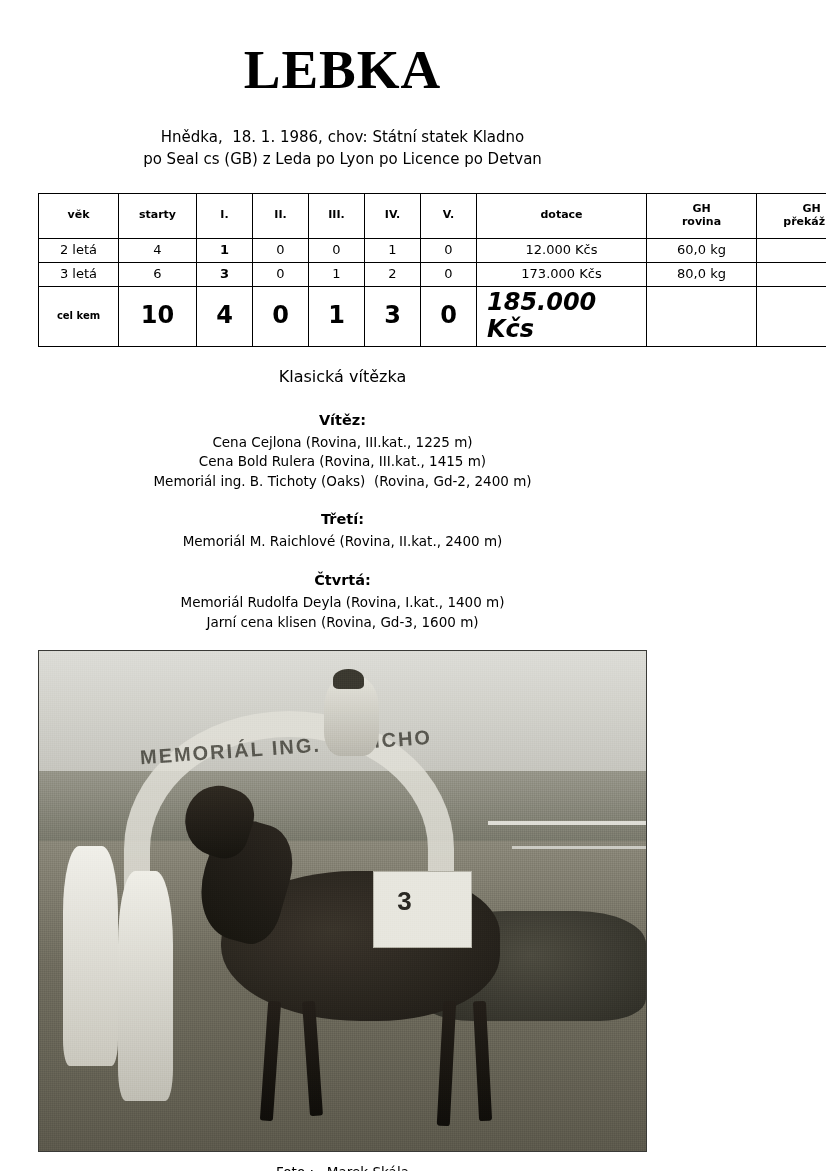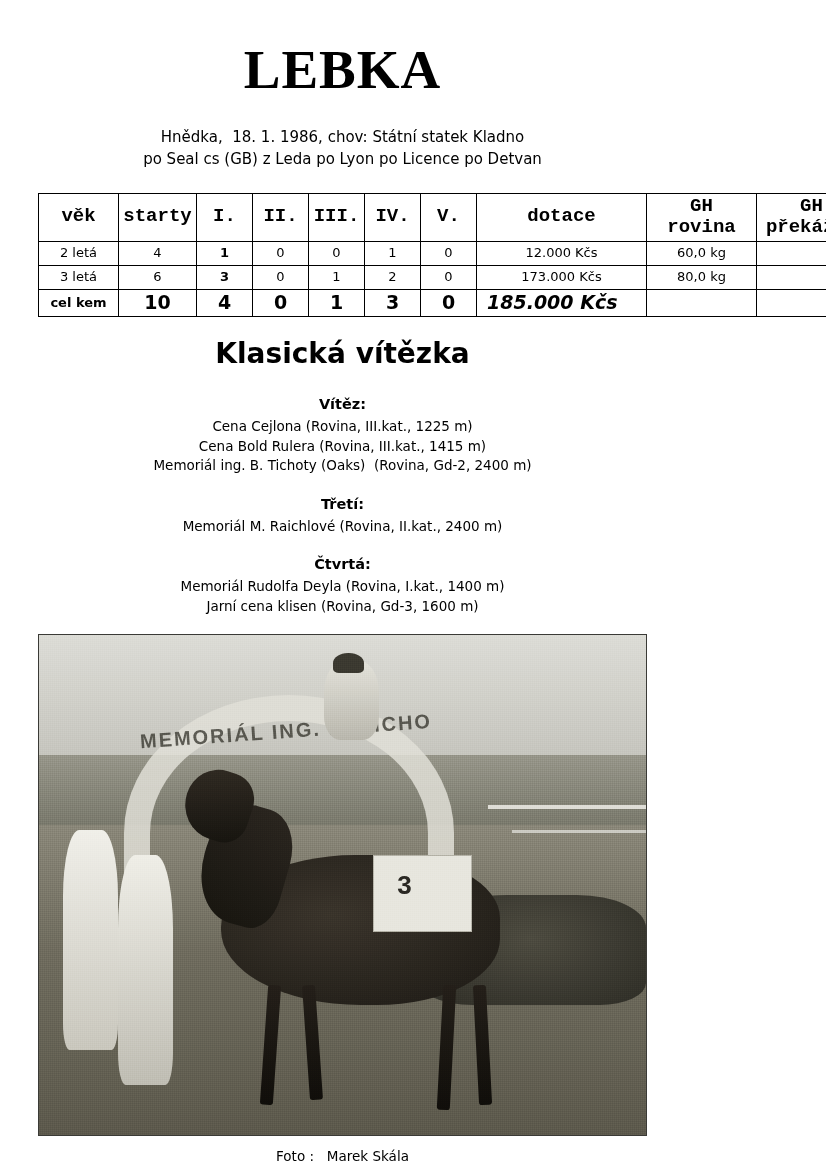--- a/index.html
+++ b/index.html
@@ -55,55 +55,54 @@
     font-size: 13px;
   }
   table.stats th, table.stats td {
     border: 1px solid #000000;
     text-align: center;
     padding: 2px 3px;
     line-height: 1.15;
   }
   table.stats thead th {
     font-weight: bold;
-    font-size: 19px;
+    font-size: 11px;
     height: 40px;
     vertical-align: middle;
-    font-family: Liberation Mono, monospace;
   }
   table.stats tbody td {
     height: 19px;
   }
   td.num-bold { font-weight: bold; }
   td.money { text-align: right; padding-right: 8px; }
   td.kg { text-align: left; padding-left: 8px; }
   tr.total td {
     font-weight: bold;
-    font-size: 19px;
+    font-size: 24px;
     height: 28px;
   }
   tr.total td.age-label {
-    font-size: 13px;
+    font-size: 10px;
   }
   tr.total td.money {
     text-align: left;
     padding-left: 10px;
     font-style: italic;
   }
   
   col.c-age { width: 80px; }
   col.c-starts { width: 78px; }
   col.c-place { width: 56px; }
   col.c-dotace { width: 170px; }
   col.c-gh { width: 110px; }
   
   .section-heading {
     text-align: center;
-    font-size: 28px;
-    font-weight: bold;
+    font-size: 16px;
+    font-weight: normal;
     margin-top: 20px;
   }
   
   .results {
     margin-top: 24px;
     text-align: center;
     font-size: 13.5px;
     line-height: 1.45;
   }
   .results .group {

